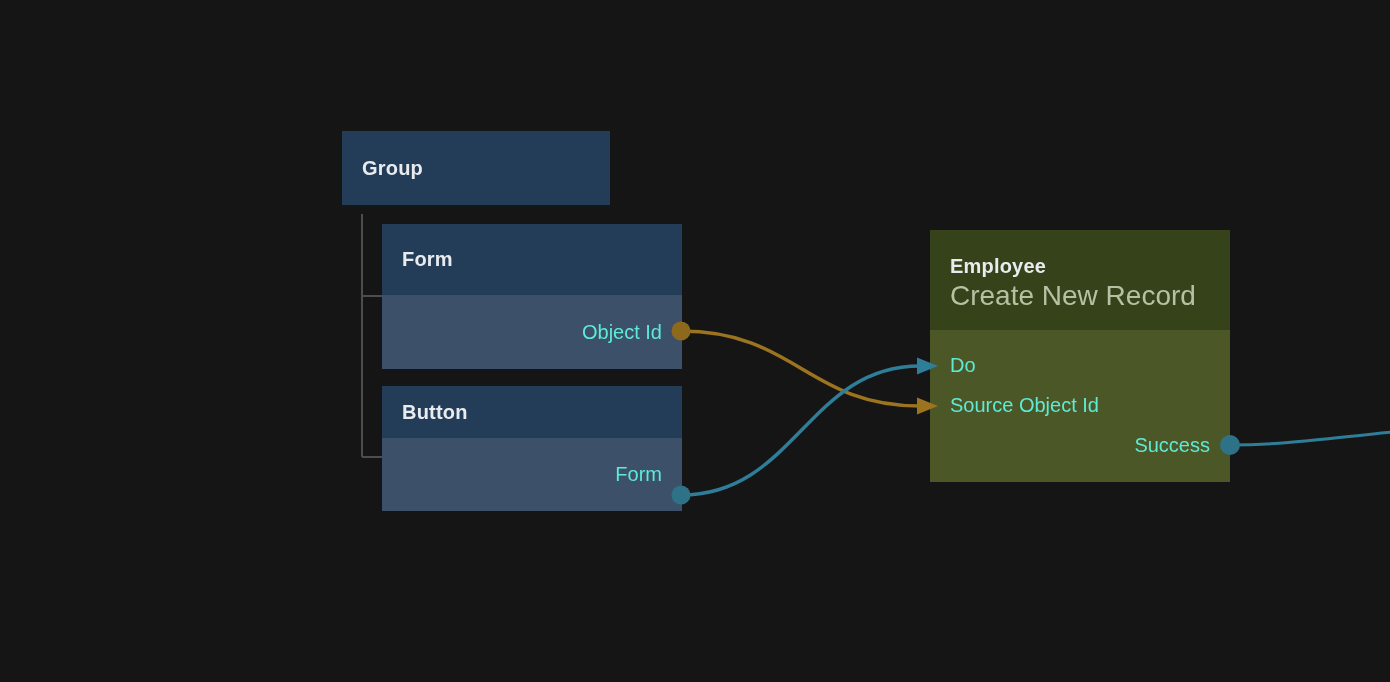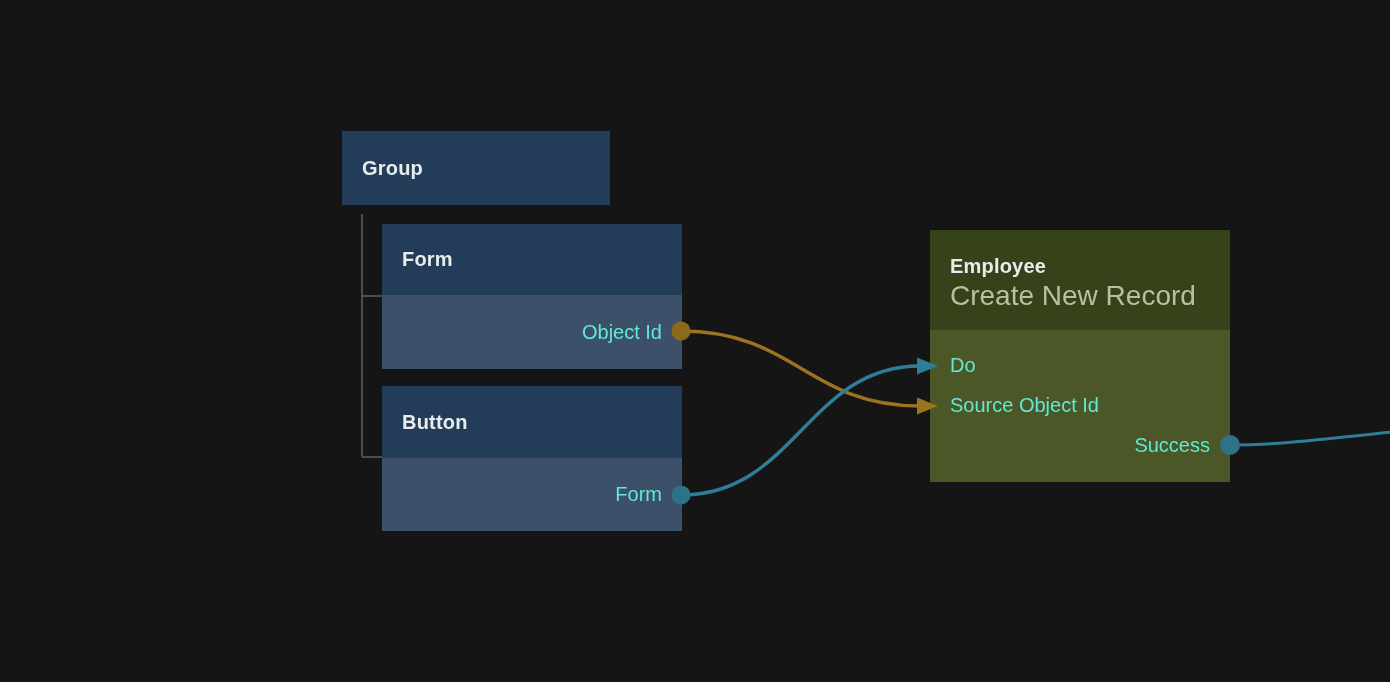--- a/index.html
+++ b/index.html
@@ -62,21 +62,21 @@
   #node-group .node-header { height: 74px; background: #233c57; }
 
   
   #node-form { left: 382px; top: 224px; width: 300px; }
   #node-form .node-header { height: 71px; }
   #node-form .node-body { height: 74px; display: flex; flex-direction: column; justify-content: center; }
   #node-form .port-row { height: 74px; }
 
   
   #node-button { left: 382px; top: 386px; width: 300px; }
-  #node-button .node-header { height: 72px; }
+  #node-button .node-header { height: 52px; }
   #node-button .node-body { height: 73px; }
   #node-button .port-row { height: 73px; }
 
   
   #node-employee { left: 930px; top: 230px; width: 300px; }
   #node-employee .node-header {
     height: 100px;
     background: #36421a;
     display: block;
     padding: 22px 20px 0 20px;

